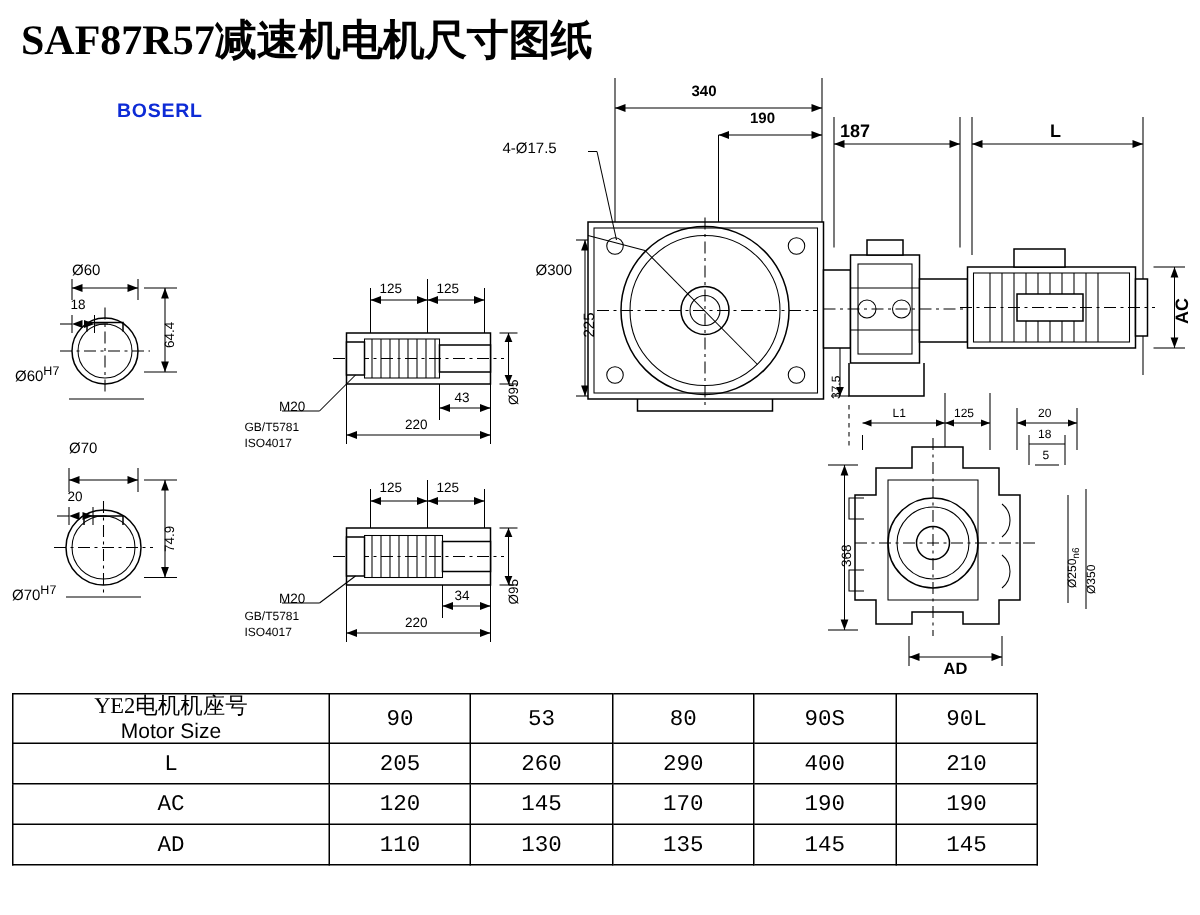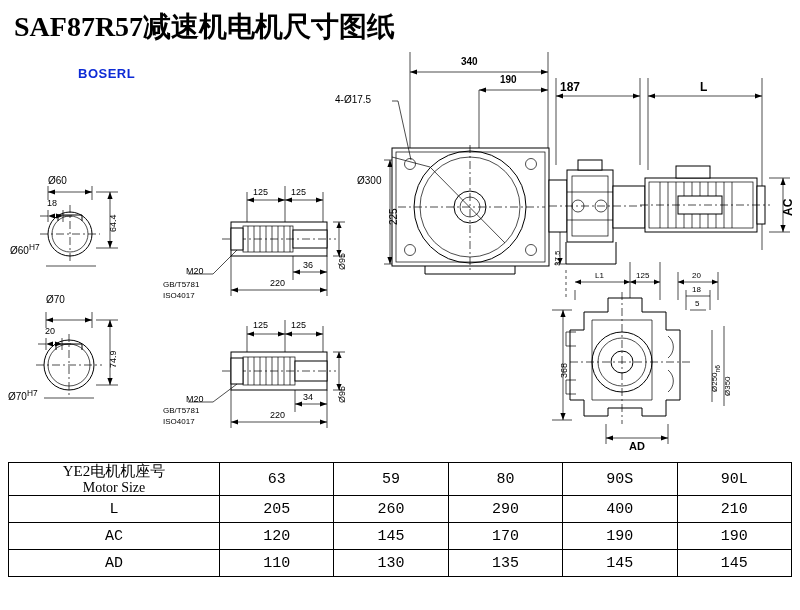--- a/index.html
+++ b/index.html
@@ -53,21 +53,21 @@
   .lbl.b { font-weight: bold; }
   .rot90 {
     transform: rotate(-90deg);
     transform-origin: left top;
   }
   
   #spec-table {
     position: absolute;
     left: 8px;
     top: 462px;
-    width: 784px;
+    width: 684px;
     border-collapse: collapse;
     font-family: "Liberation Mono", monospace;
     font-size: 15px;
   }
   #spec-table td, #spec-table th {
     border: 1px solid #000;
     text-align: center;
     height: 26px;
     padding: 0;
     font-weight: normal;
@@ -78,21 +78,21 @@
   }
   #spec-table .rowlabel {
     font-family: "Liberation Mono", monospace;
     font-size: 15px;
   }
   .hdr-two-line {
     line-height: 1.12;
     font-family: "Liberation Serif", serif;
   }
   .hdr-two-line .ln1 { display: block; font-size: 15px; }
-  .hdr-two-line .ln2 { display: block; font-family: Liberation Serif, serif; font-size: 14px; }
+  .hdr-two-line .ln2 { display: block; font-family: Liberation Sans, sans-serif; font-size: 14px; }
   svg { display: block; }
   .stroke { stroke: #000; fill: none; stroke-width: 1; }
   .thin { stroke: #000; fill: none; stroke-width: 0.7; }
   .dash { stroke: #000; fill: none; stroke-width: 0.7; stroke-dasharray: 8 3 2 3; }
   .dashfine { stroke: #000; fill: none; stroke-width: 0.7; stroke-dasharray: 3 3; }
   .fillw { fill: #ffffff; stroke: #000; stroke-width: 1; }
 </style>
 </head>
 <body>
 
@@ -452,21 +452,21 @@
   <div class="lbl s9" style="left:47px; top:198px;">18</div>
   <div class="lbl" style="left:10px; top:242px;"><span>Ø60</span><sup class="s8">H7</sup></div>
 
   <div class="lbl" style="left:46px; top:294px;">Ø70</div>
   <div class="lbl s9 rot90" style="left:108px; top:368px;">74.9</div>
   <div class="lbl s9" style="left:45px; top:326px;">20</div>
   <div class="lbl" style="left:8px; top:388px;"><span>Ø70</span><sup class="s8">H7</sup></div>
 
   <div class="lbl s9" style="left:253px; top:187px;">125</div>
   <div class="lbl s9" style="left:291px; top:187px;">125</div>
-  <div class="lbl s9" style="left:303px; top:260px;">36</div>
+  <div class="lbl s9" style="left:303px; top:260px;">43</div>
   <div class="lbl s9" style="left:270px; top:278px;">220</div>
   <div class="lbl s9 rot90" style="left:337px; top:270px;">Ø95</div>
   <div class="lbl s9" style="left:186px; top:266px;">M20</div>
   <div class="lbl s8" style="left:163px; top:280px;">GB/T5781</div>
   <div class="lbl s8" style="left:163px; top:291px;">ISO4017</div>
 
   <div class="lbl s9" style="left:253px; top:320px;">125</div>
   <div class="lbl s9" style="left:291px; top:320px;">125</div>
   <div class="lbl s9" style="left:303px; top:392px;">34</div>
   <div class="lbl s9" style="left:270px; top:410px;">220</div>
@@ -487,22 +487,22 @@
 
   <table id="spec-table">
     <tbody>
       <tr>
         <td style="width:210px" class="hdr-cell">
           <span class="hdr-two-line">
             <span class="ln1">YE2电机机座号</span>
             <span class="ln2">Motor Size</span>
           </span>
         </td>
-        <td>63</td>
-        <td>59</td>
+        <td>90</td>
+        <td>53</td>
         <td>80</td>
         <td>90S</td>
         <td>90L</td>
       </tr>
       <tr>
         <td class="rowlabel">L</td>
         <td>205</td>
         <td>260</td>
         <td>290</td>
         <td>400</td>

